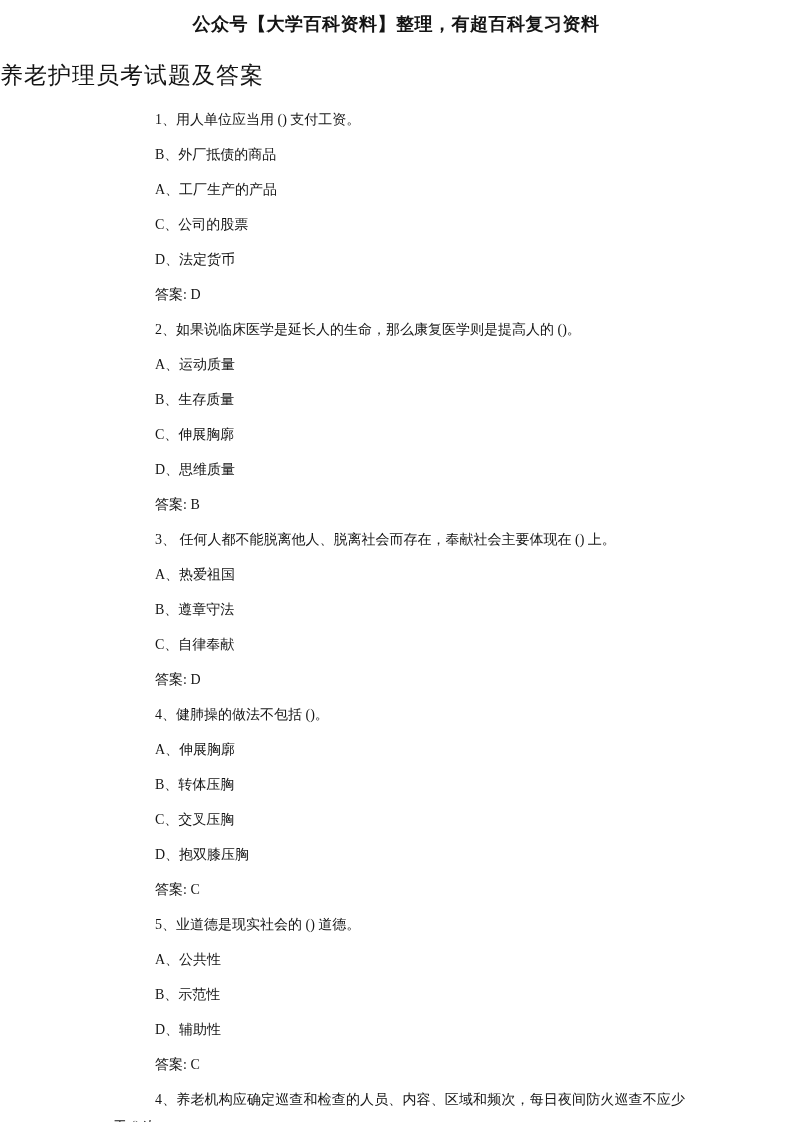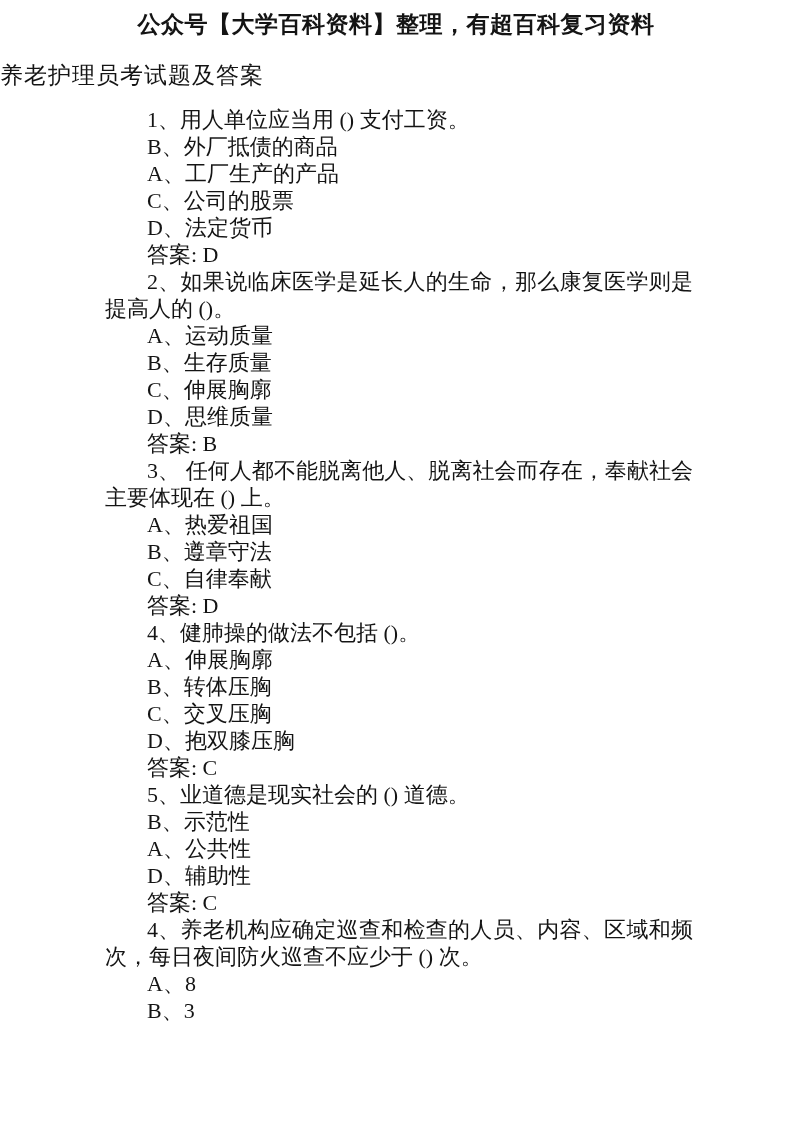--- a/index.html
+++ b/index.html
@@ -12,40 +12,40 @@
     width: 792px;
     height: 1122px;
     background: #ffffff;
     overflow: hidden;
     font-family: "Liberation Serif", "DejaVu Serif", serif;
     color: #141414;
   }
   .doc-header {
     padding-top: 12px;
     text-align: center;
-    font-size: 23px;
+    font-size: 18px;
     font-weight: bold;
     line-height: 25px;
     letter-spacing: 0.5px;
   }
   .doc-title {
     margin: 22px 0 0 0;
     text-align: left;
     font-size: 23px;
     font-weight: 500;
     line-height: 34px;
     letter-spacing: 1px;
   }
   .doc-body {
     margin: 13px 0 0 105px;
     width: 588px;
   }
   .doc-body p {
-    margin: 0;
-    font-size: 22px;
+    margin: 8px;
+    font-size: 14px;
     line-height: 27px;
     text-indent: 42px;
     text-align: justify;
     word-break: break-all;
   }
   .question {
     margin: 0;
     padding: 0;
   }
 </style>
@@ -90,22 +90,22 @@
       <p>4、健肺操的做法不包括 ()。</p>
       <p>A、伸展胸廓</p>
       <p>B、转体压胸</p>
       <p>C、交叉压胸</p>
       <p>D、抱双膝压胸</p>
       <p>答案: C</p>
     </section>
 
     <section class="question">
       <p>5、业道德是现实社会的 () 道德。</p>
+      <p>A、公共性</p>
       <p>B、示范性</p>
-      <p>A、公共性</p>
       <p>D、辅助性</p>
       <p>答案: C</p>
     </section>
 
     <section class="question">
       <p>4、养老机构应确定巡查和检查的人员、内容、区域和频次，每日夜间防火巡查不应少于 () 次。</p>
       <p>A、8</p>
       <p>B、3</p>
     </section>
 

